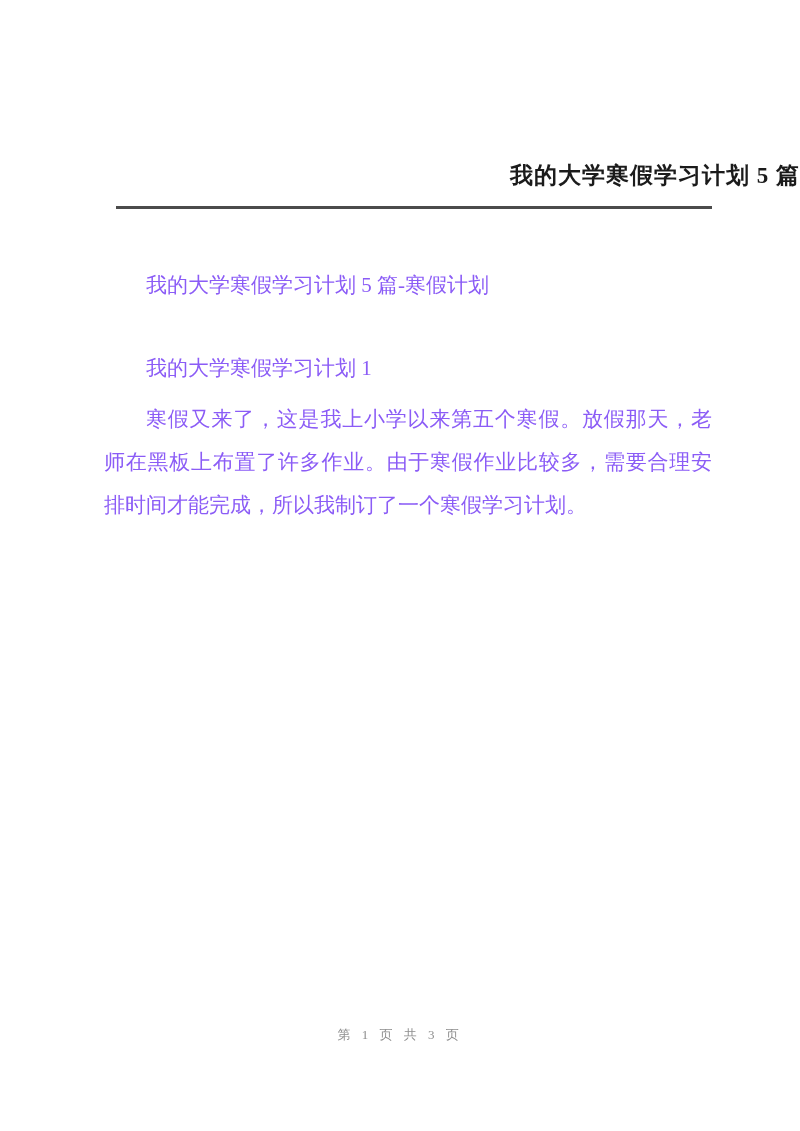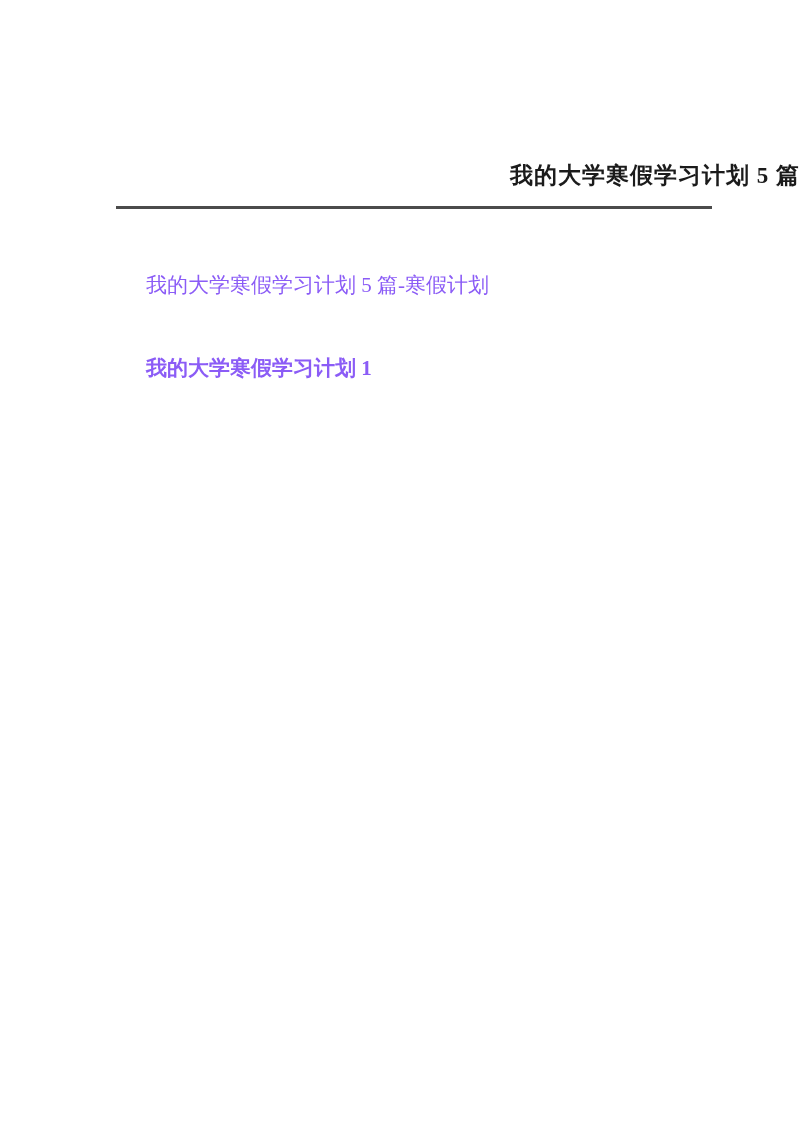--- a/index.html
+++ b/index.html
@@ -47,21 +47,20 @@
     }
     .para {
       margin: 0;
       text-indent: 2em;
     }
     .subtitle {
       margin-bottom: 40px;
     }
     .section-heading {
       margin-bottom: 8px;
-      font-weight: bold;
     }
     .page-footer {
       position: absolute;
       top: 1026px;
       left: 0;
       width: 100%;
       text-align: center;
       font-size: 13px;
       color: #8e8e8e;
       letter-spacing: 4px;
@@ -72,16 +71,18 @@
 
 <div class="page">
 
   <h1 class="doc-title">我的大学寒假学习计划 5 篇</h1>
 
   <div class="title-divider"></div>
 
   <div class="content">
     <p class="para subtitle">我的大学寒假学习计划 5 篇-寒假计划</p>
     <p class="para section-heading">我的大学寒假学习计划 1</p>
+    <p class="para">寒假又来了，这是我上小学以来第五个寒假。放假那天，老师在黑板上布置了许多作业。由于寒假作业比较多，需要合理安排时间才能完成，所以我制订了一个寒假学习计划。</p>
   </div>
 
+  <div class="page-footer">第 1 页 共 3 页</div>
 
 </div>
 
 </body></html>

